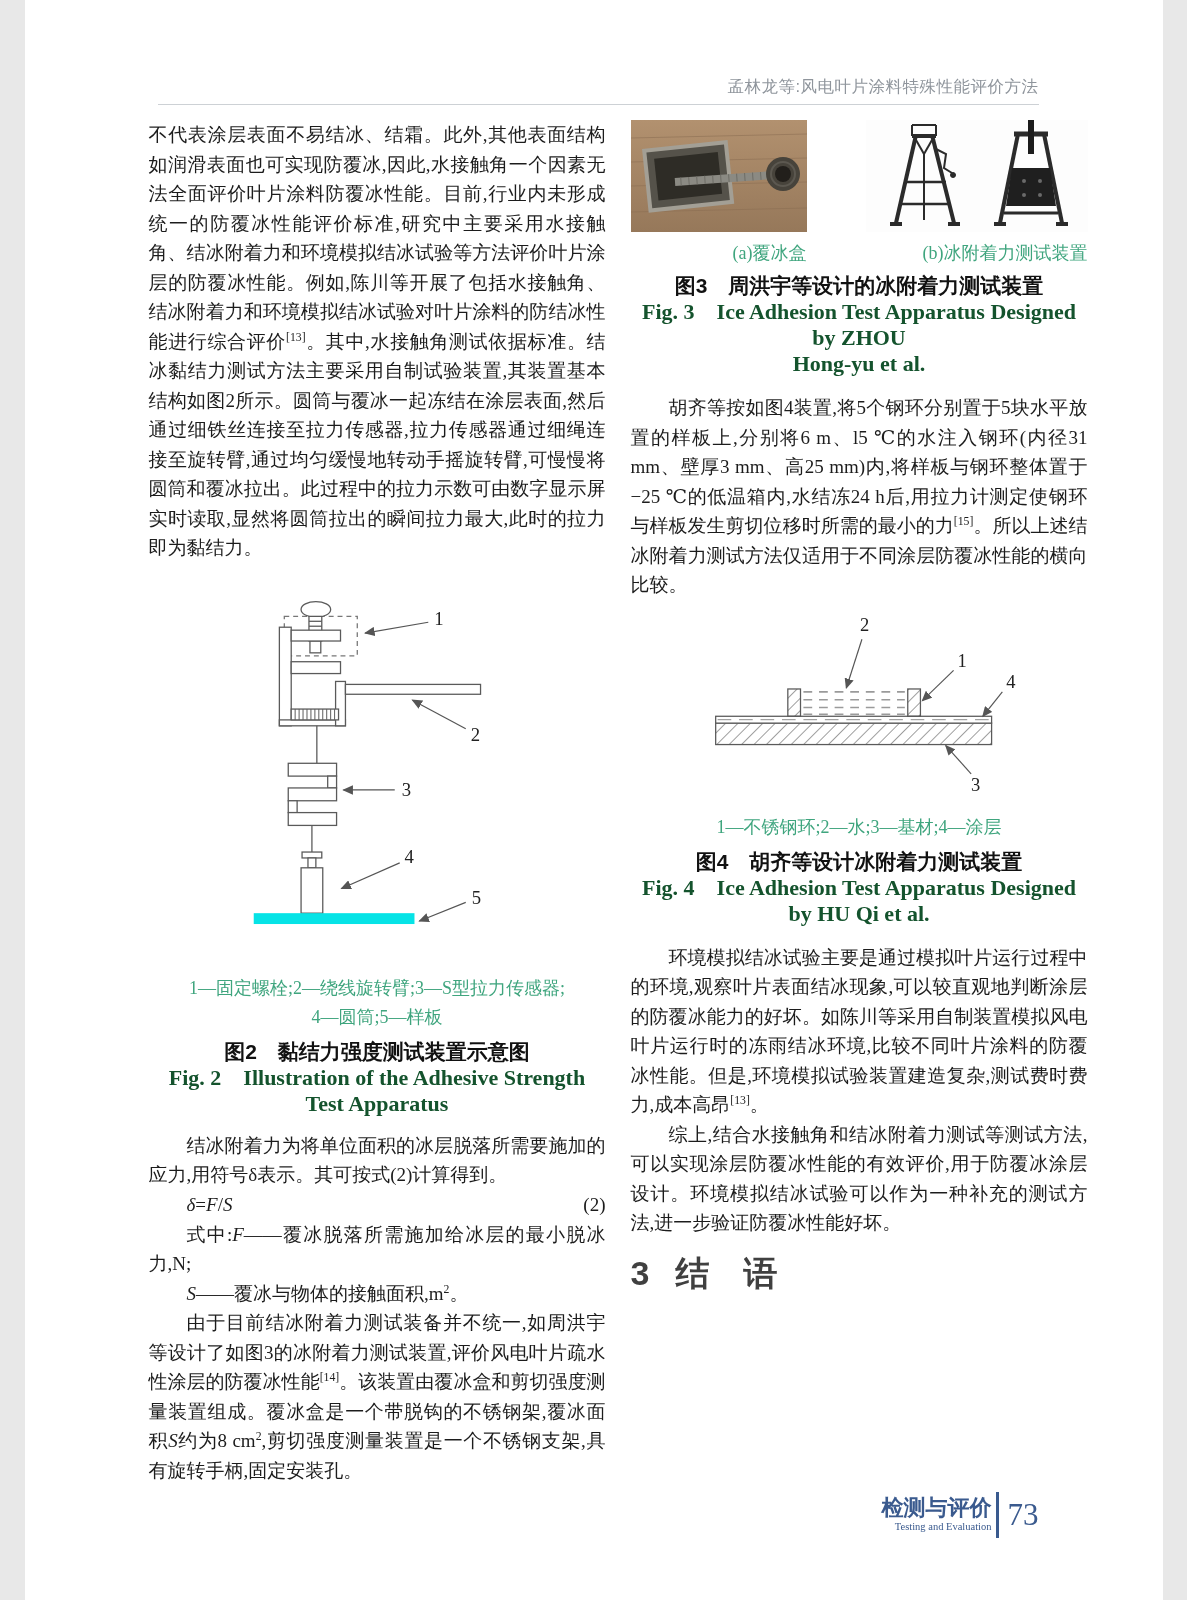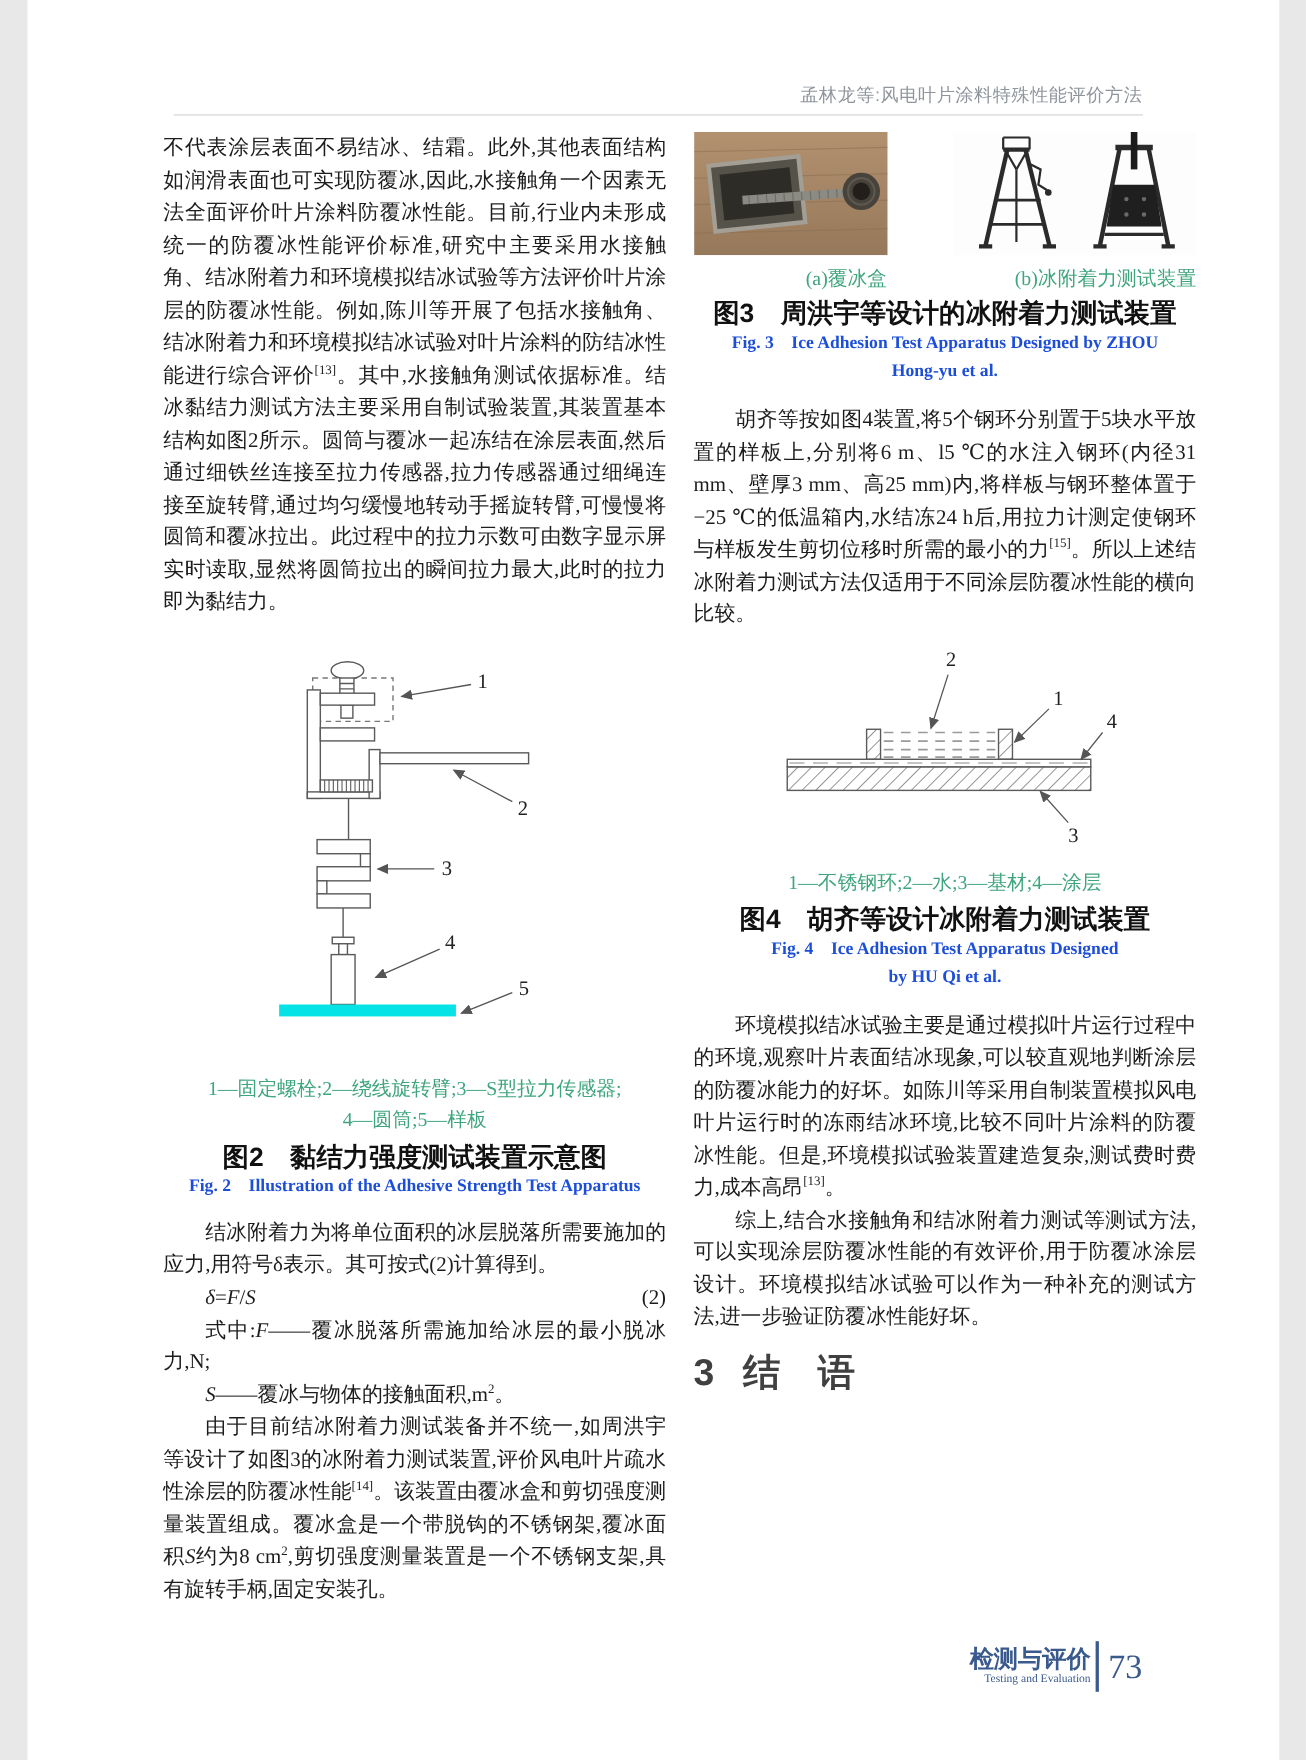--- a/index.html
+++ b/index.html
@@ -36,24 +36,24 @@
   
   .fig-legend{
     margin-top:44px;
     color:#3fa57e;font-size:18px;line-height:29px;text-align:center;
     font-family:"Liberation Serif","DejaVu Serif",serif;
   }
   .fig-legend.tight{margin-top:4px;}
   .fig-caption-zh{
     margin-top:6px;text-align:center;
     font-family:"Liberation Sans","DejaVu Sans",sans-serif;
-    font-weight:bold;font-size:24px;line-height:27px;color:#111;
+    font-weight:bold;font-size:21px;line-height:27px;color:#111;
   }
   .fig-caption-en{
-    text-align:center;font-weight:bold;font-size:16px;line-height:26px;color:#1d4ed8;
+    text-align:center;font-weight:bold;font-size:22px;line-height:26px;color:#14532d;
     font-family:"Liberation Serif","DejaVu Serif",serif;
   }
   .fig2-wrap{margin-top:8px;text-align:center;}
   .fig4-wrap{margin-top:10px;text-align:center;}
   svg text.lbl{font-family:"Liberation Serif","DejaVu Serif",serif;font-size:19px;fill:#222;}
   
   .equation-row{
     display:flex;justify-content:space-between;
     font-size:19px;line-height:30px;
   }

